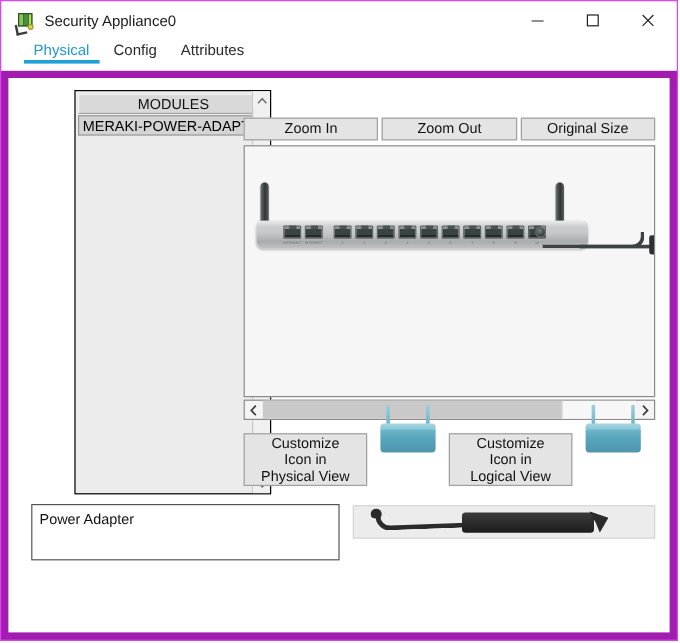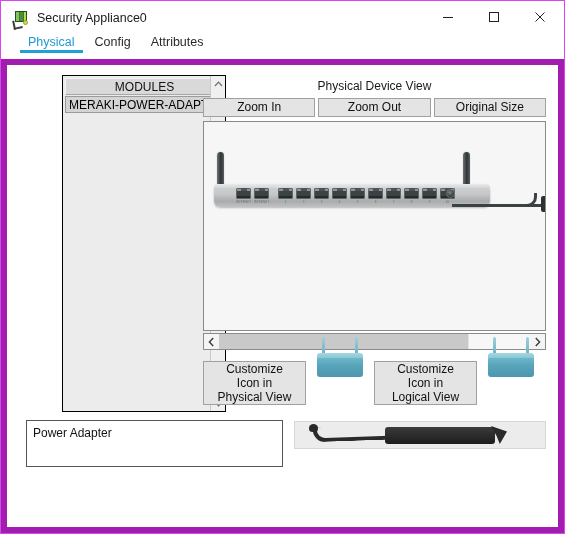--- a/index.html
+++ b/index.html
@@ -554,21 +554,20 @@
             </svg>
           </div>
         </div>
       </div>
     </div>
 
     <div id="desc-box">
       <span>Power Adapter</span>
     </div>
 
-    <div id="device-view-title">Physical Device View</div>
 
     <div id="zoom-bar">
       <div class="gbtn">Zoom In</div>
       <div class="gbtn">Zoom Out</div>
       <div class="gbtn">Original Size</div>
     </div>
 
     <div id="device-canvas">
       <div id="appliance">
         <div class="antenna" id="ant-left"></div>

